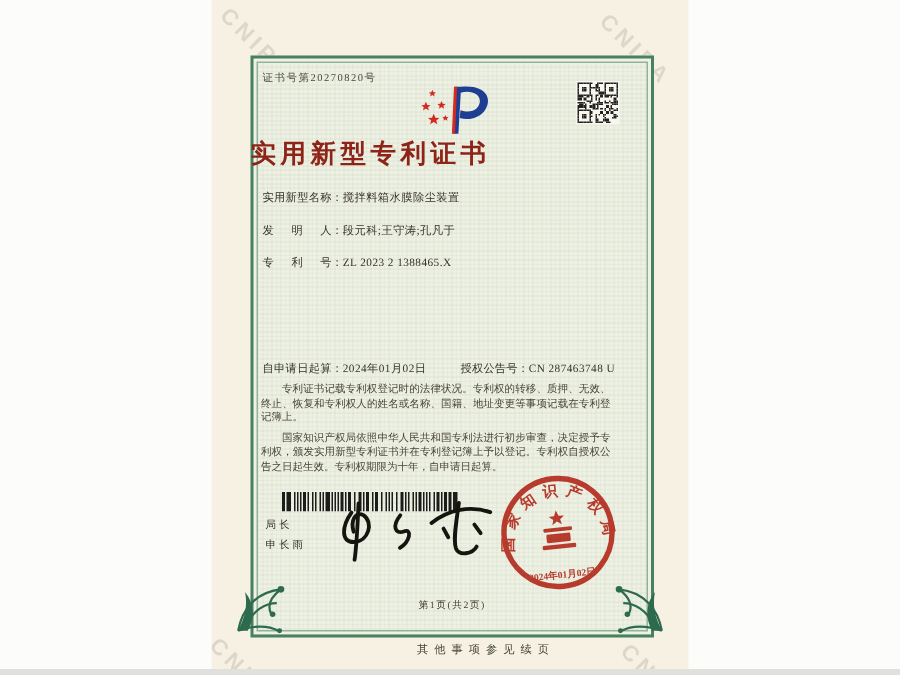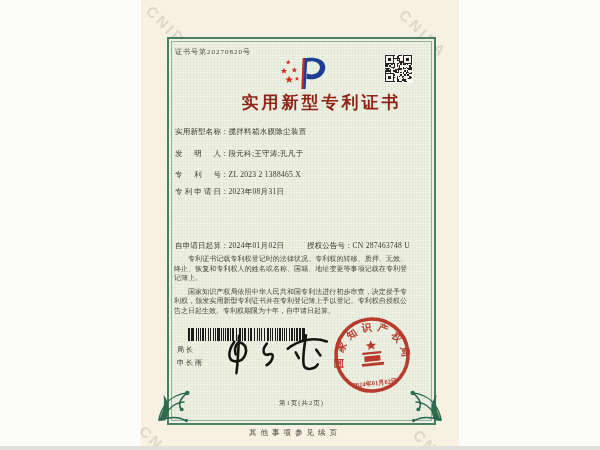--- a/index.html
+++ b/index.html
@@ -15,21 +15,21 @@
          background:#edf0e2;
          background-image:
            repeating-linear-gradient(0deg, rgba(110,150,120,0.06) 0 1px, transparent 1px 3px),
            repeating-linear-gradient(90deg, rgba(110,150,120,0.05) 0 1px, transparent 1px 3px);}
   .certno{position:absolute;left:34px;top:47px;font-size:7px;letter-spacing:1px;color:#4f483b;}
   .logo{position:absolute;left:136px;top:55px;width:52px;height:37px;}
   .qr{position:absolute;left:243px;top:54px;width:27px;height:27px;background:#f8f6ef;
       display:grid;grid-template-columns:repeat(21,1fr);grid-template-rows:repeat(21,1fr);padding:1px;}
   .qr i{display:block;}
   .qr i.d{background:#23231f;}
-  .title{position:absolute;left:26px;top:91px;width:309px;text-align:center;
+  .title{position:absolute;left:26px;top:91px;width:309px;
          font-size:17px;font-weight:bold;letter-spacing:3px;color:#8e2418;}
   .row{position:absolute;left:34px;width:240px;font-size:7.5px;color:#39342b;white-space:nowrap;}
   .fl{display:inline-block;width:46px;text-align:justify;text-align-last:justify;vertical-align:top;}
   .fc{display:inline-block;vertical-align:top;}
   .fv{display:inline-block;vertical-align:top;letter-spacing:0.3px;}
   .pair2{position:absolute;left:132px;top:0;white-space:nowrap;}
   .pair2 .fl{width:38px;}
   .body-text{position:absolute;left:33px;top:255px;width:233px;font-size:7px;line-height:9.5px;
              color:#4a4536;text-align:justify;}
   .body-text p{margin:0 0 4px;text-indent:2em;}
@@ -38,21 +38,21 @@
   .signer{position:absolute;left:36px;top:344px;font-size:7px;letter-spacing:2px;color:#2f2b24;line-height:13px;}
   .sig{position:absolute;left:78px;top:330px;width:118px;height:46px;transform:rotate(-2deg);}
   .seal{position:absolute;left:191px;top:315px;width:80px;height:80px;transform:rotate(-6deg);
         mix-blend-mode:multiply;opacity:0.95;}
   .flourish{position:absolute;width:46px;height:40px;}
   .fL{left:15px;top:383px;}
   .fR{left:257px;top:383px;transform:scaleX(-1);}
   .pagenote{position:absolute;left:26px;top:399px;width:269px;text-align:center;
             font-size:6.5px;color:#46412f;letter-spacing:1px;}
   .footnote{position:absolute;left:0;top:428px;width:308px;text-align:center;
-            font-size:7.5px;letter-spacing:4px;color:#3f4434;}
+            font-size:7.5px;letter-spacing:4px;color:#3f4434;padding-left:29px;}
   .bottom-strip{position:absolute;left:0;top:446px;width:600px;height:4px;background:#e0e0dd;}
 </style>
 </head>
 <body>
 
 <div class="stage">
   <div class="paper">
 
     <span class="wm" style="left:14px;top:2px">CNIPA</span>
     <span class="wm" style="left:267px;top:6px">CNIPA</span>
@@ -528,23 +528,20 @@
     <div class="title">实用新型专利证书</div>
 
     <div class="row" style="top:149px">
       <span class="fl">发明人</span><span class="fc">：</span><span class="fv">段元科;王守涛;孔凡于</span>
     </div>
     <div class="row" style="top:127px">
       <span class="fl">实用新型名称</span><span class="fc">：</span><span class="fv">搅拌料箱水膜除尘装置</span>
     </div>
     <div class="row" style="top:170px">
       <span class="fl">专利号</span><span class="fc">：</span><span class="fv">ZL 2023 2 1388465.X</span>
-    </div>
-    <div class="row" style="top:187px">
-      <span class="fl">专利申请日</span><span class="fc">：</span><span class="fv">2023年08月31日</span>
     </div>
     <div class="row" style="top:241px">
       <span class="fl">自申请日起算</span><span class="fc">：</span><span class="fv">2024年01月02日</span>
       <span class="pair2">
         <span class="fl">授权公告号</span><span class="fc">：</span><span class="fv">CN 287463748 U</span>
       </span>
     </div>
 
     <div class="body-text">
       <p>专利证书记载专利权登记时的法律状况。专利权的转移、质押、无效、终止、恢复和专利权人的姓名或名称、国籍、地址变更等事项记载在专利登记簿上。</p>

